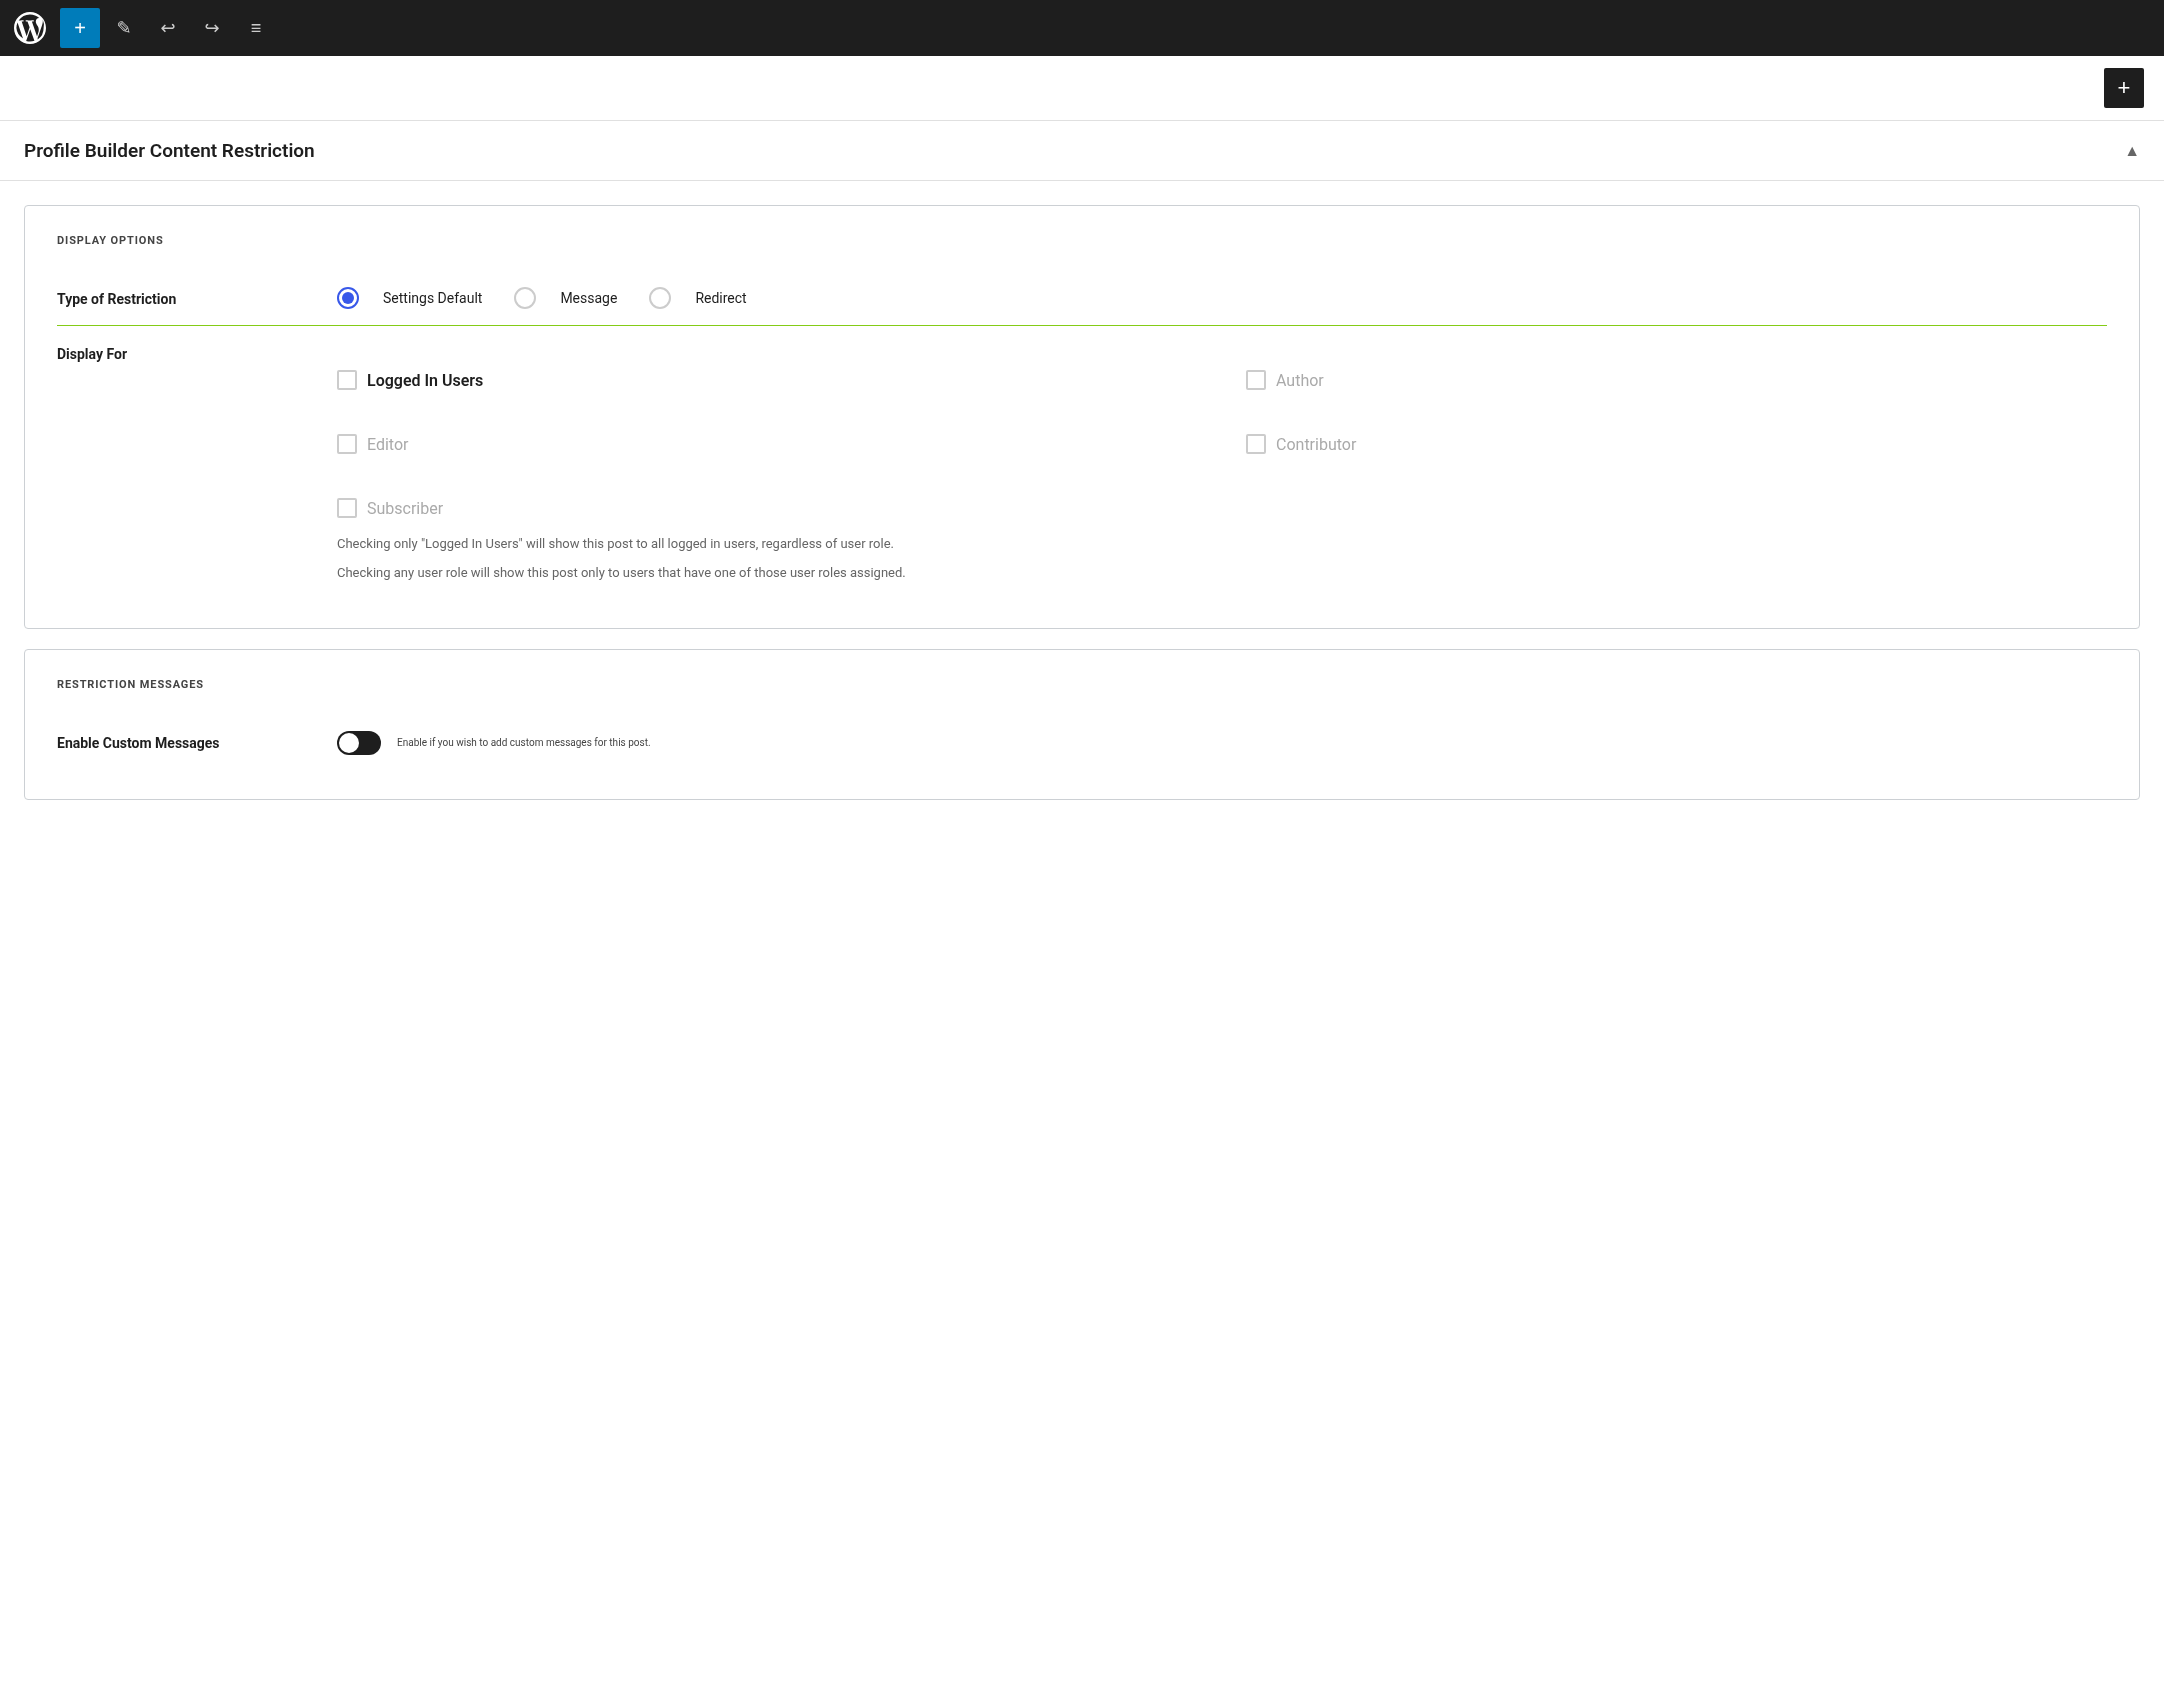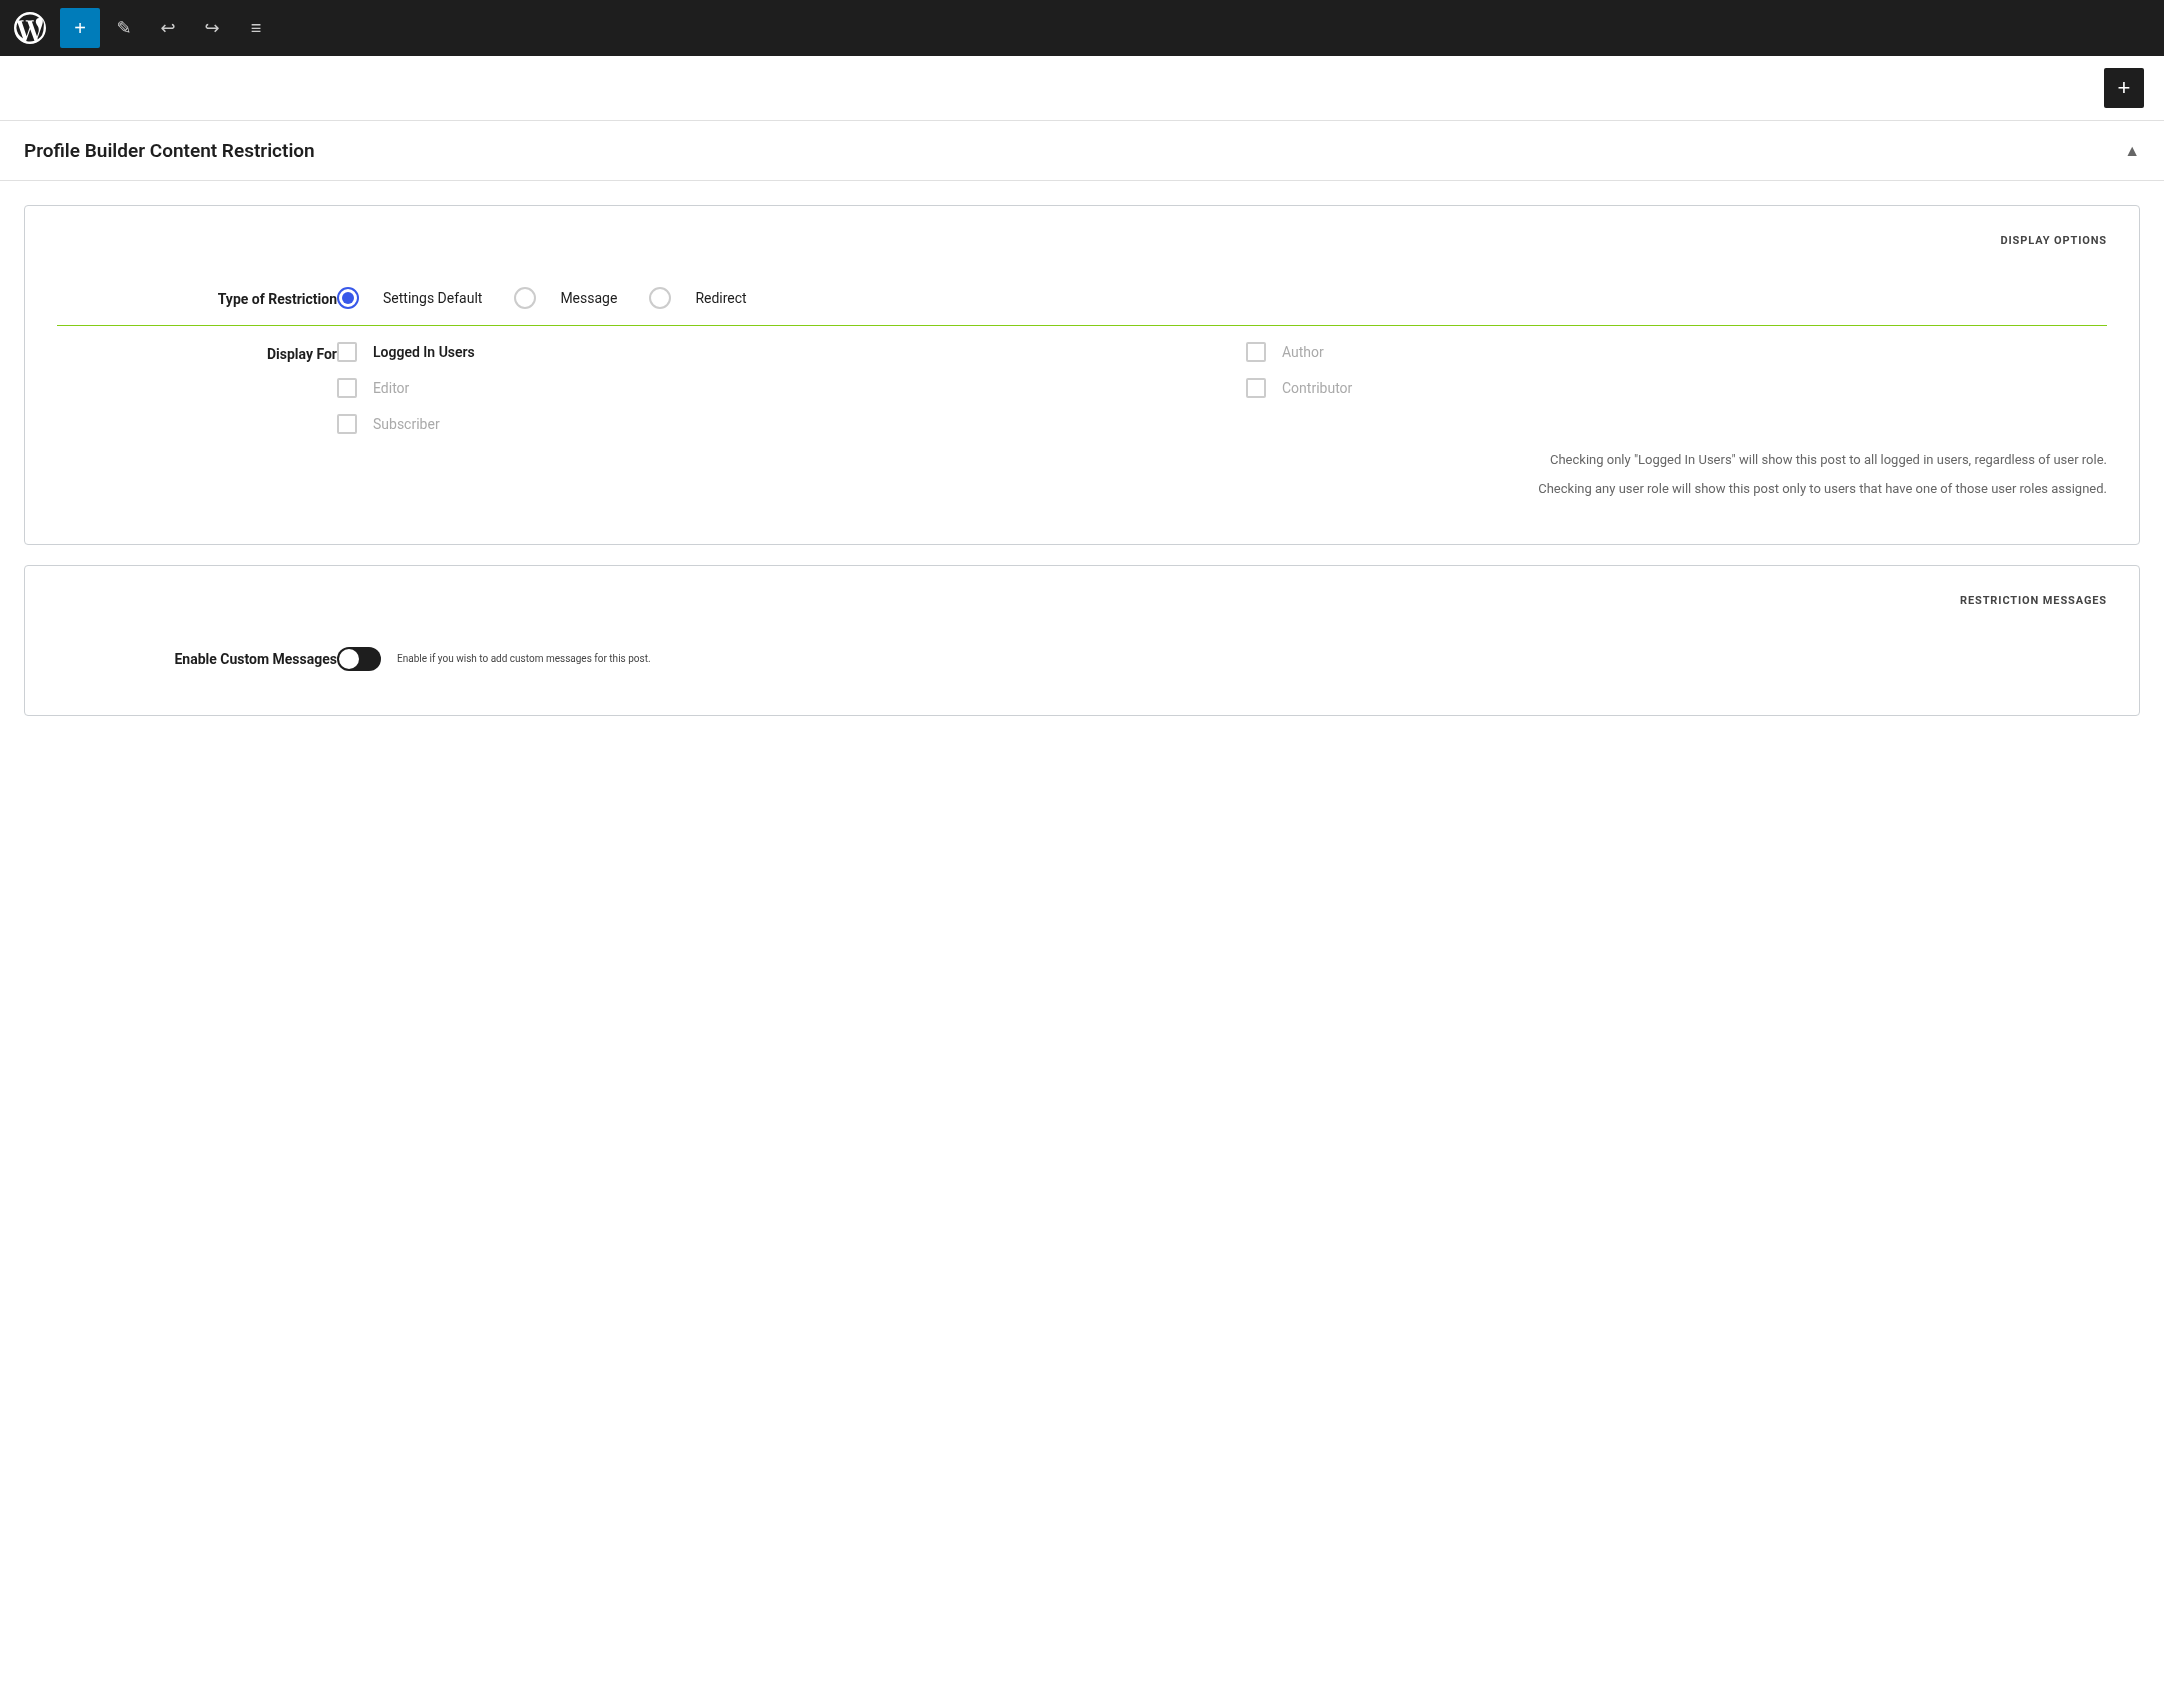--- a/index.html
+++ b/index.html
@@ -99,21 +99,20 @@
       flex-direction: column;
       gap: 20px;
     }
 
     
     .panel-card {
       border: 1px solid #ccd0d4;
       border-radius: 4px;
       background: #fff;
       padding: 28px 32px;
-      text-align: right;
     }
 
     .panel-section-label {
       font-size: 11px;
       font-weight: 700;
       letter-spacing: 0.08em;
       text-transform: uppercase;
       color: #444;
       margin-bottom: 24px;
     }
@@ -179,23 +178,24 @@
     
     .checkbox-grid {
       display: grid;
       grid-template-columns: 1fr 1fr;
       gap: 16px 48px;
       margin-bottom: 16px;
     }
     .checkbox-option {
       display: flex;
       align-items: center;
-      gap: 16px;
-      font-size: 14px;
-      cursor: pointer;
+      gap: 10px;
+      font-size: 16px;
+      cursor: pointer;
+      margin-top: 28px;
     }
     .checkbox-option.strong { font-weight: 600; color: #1e1e1e; }
     .checkbox-option.weak { color: #aaa; }
 
     .checkbox-box {
       width: 20px;
       height: 20px;
       border: 2px solid #ccc;
       border-radius: 2px;
       flex-shrink: 0;

